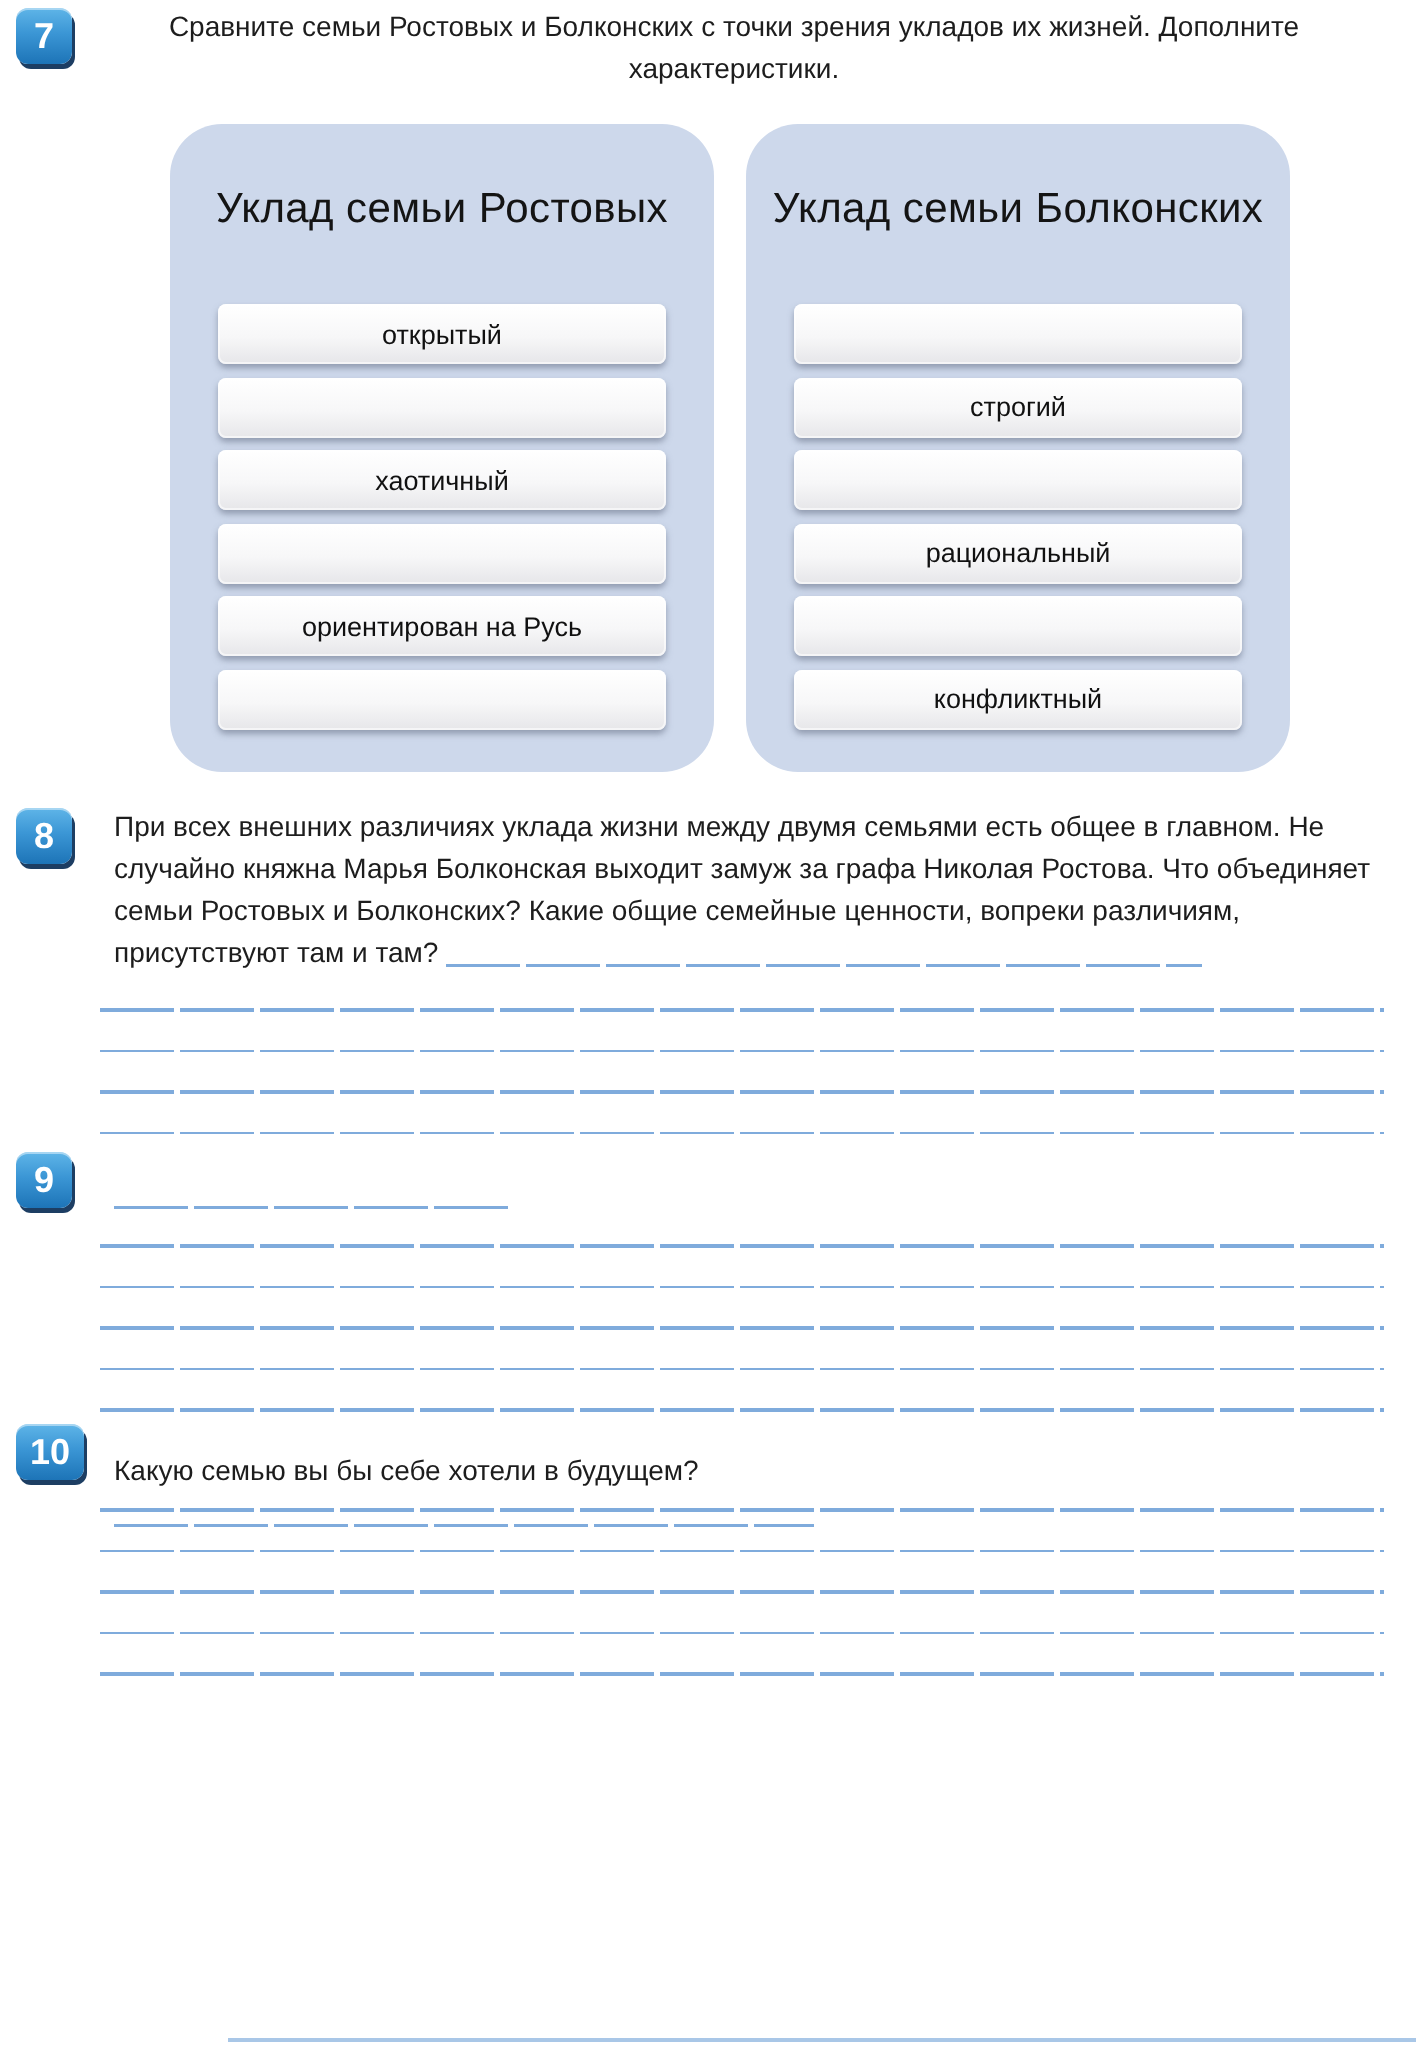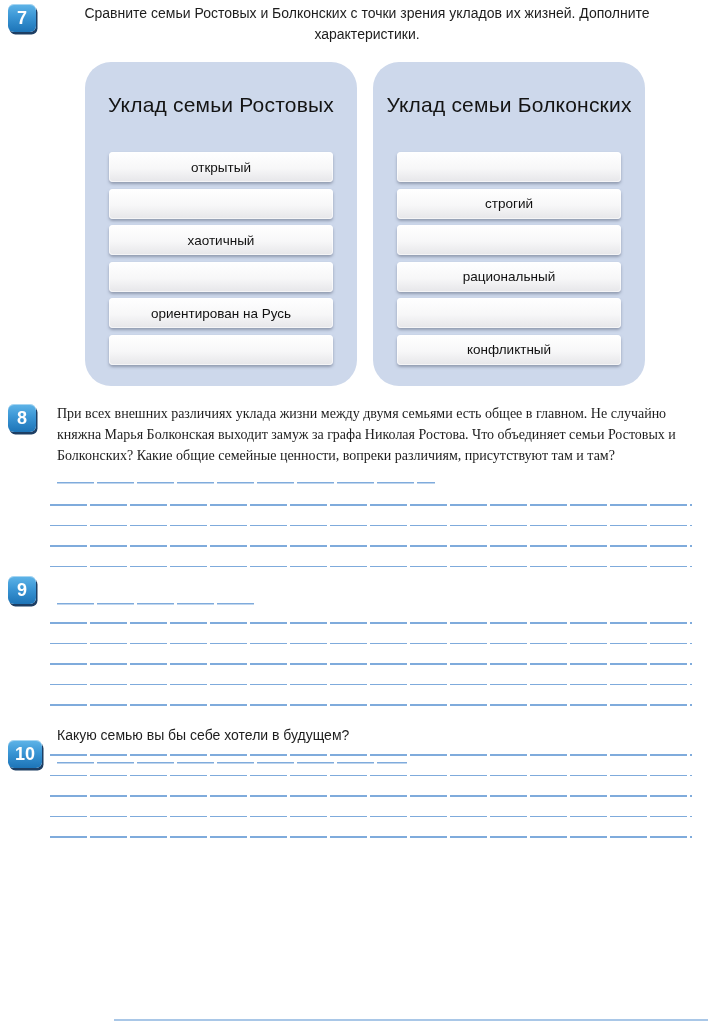--- a/index.html
+++ b/index.html
@@ -7,21 +7,21 @@
     position:relative;width:708px;height:1024px;background:#ffffff;overflow:hidden;
     font-family:"Liberation Sans", sans-serif;color:#1d1d1d;
   }
   
   .badge{
     position:absolute;left:8px;width:28px;height:28px;border-radius:6px;
     background:linear-gradient(180deg,#5fb5e8 0%,#3b96d5 45%,#1d74b7 100%);
     color:#ffffff;font-weight:bold;font-size:18px;text-align:center;line-height:28px;
     box-shadow:1.5px 2.5px 0 #1d3e63, inset 0 1px 0 rgba(255,255,255,.45);
   }
-  .badge.wide{width:34px;margin-top:28px;}
+  .badge.wide{width:34px;}
   
   .qtext{
     position:absolute;left:57px;margin:0;font-size:14px;line-height:21px;color:#1d1d1d;
   }
   .inline-line{
     display:inline-block;height:14px;vertical-align:-3px;
     background-image:repeating-linear-gradient(90deg,#7fabdc 0px,#7fabdc 37px,rgba(0,0,0,0) 37px,rgba(0,0,0,0) 40px);
     background-repeat:no-repeat;background-size:100% 1.5px;background-position:0 12px;
   }
   .w380{width:378px;} .w200{width:198px;} .w350{width:350px;}
@@ -85,21 +85,21 @@
       <div class="pitem">открытый</div>
       <div class="pitem"></div>
       <div class="pitem">хаотичный</div>
       <div class="pitem"></div>
       <div class="pitem">ориентирован на Русь</div>
       <div class="pitem"></div>
     </div>
   </div>
 
   <div class="badge" style="top:404px;">8</div>
-  <p class="qtext" style="top:403px;width:645px;font-family:Liberation Serif, serif;"><span>При всех внешних различиях уклада жизни между двумя семьями есть общее в главном. Не случайно княжна Марья Болконская выходит замуж за графа Николая Ростова. Что объединяет семьи Ростовых и Болконских? Какие общие семейные ценности, вопреки различиям, присутствуют там и там?</span> <span class="inline-line w380"></span></p>
+  <p class="qtext" style="top:403px;width:645px;"><span>При всех внешних различиях уклада жизни между двумя семьями есть общее в главном. Не случайно княжна Марья Болконская выходит замуж за графа Николая Ростова. Что объединяет семьи Ростовых и Болконских? Какие общие семейные ценности, вопреки различиям, присутствуют там и там?</span> <span class="inline-line w380"></span></p>
   <div class="ans-block" style="top:485px;">
     <div class="ans-line"></div>
     <div class="ans-line"></div>
     <div class="ans-line"></div>
     <div class="ans-line"></div>
   </div>
 
   <div class="badge" style="top:576px;">9</div>
   <p class="qtext" style="top:587px;width:645px;"> <span class="inline-line w200"></span></p>
   <div class="ans-block" style="top:603px;">

